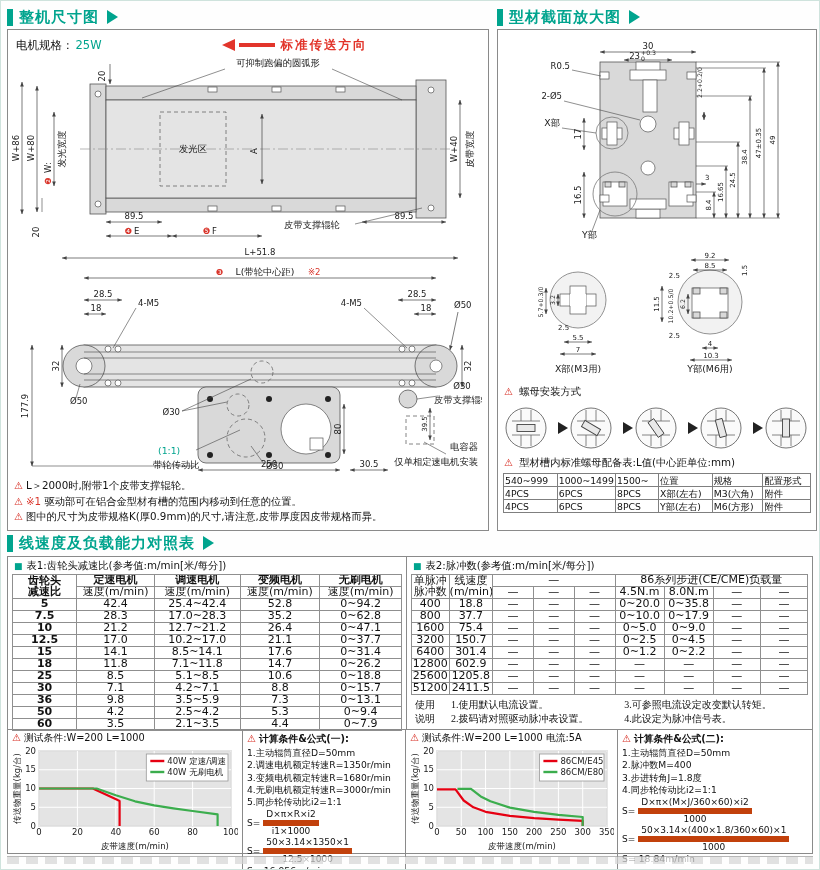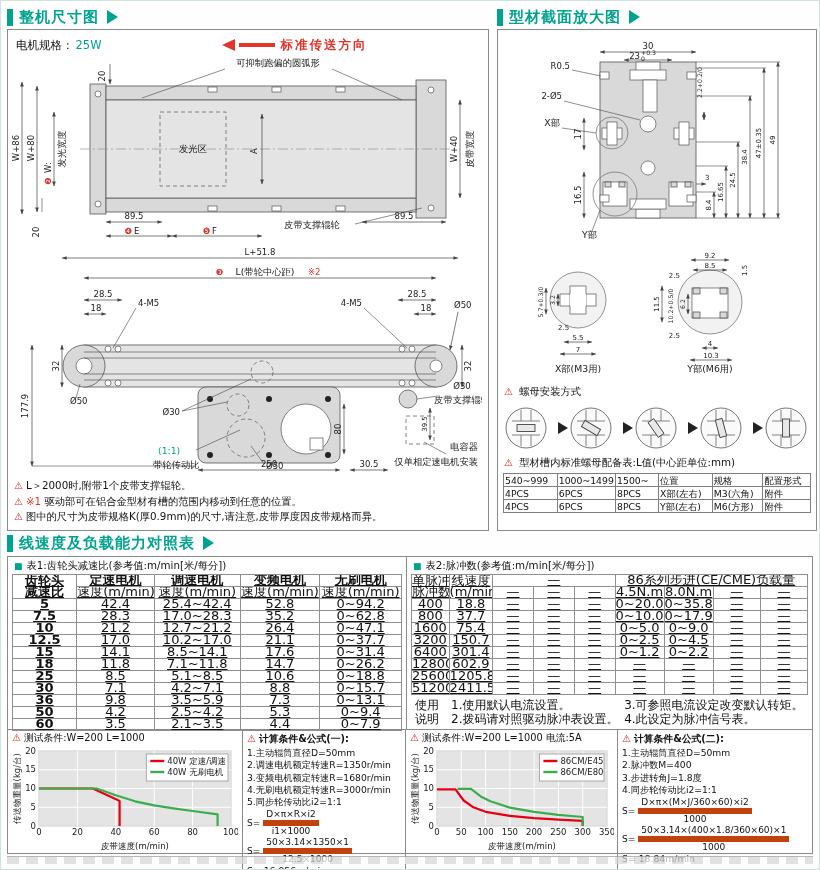--- a/index.html
+++ b/index.html
@@ -46,25 +46,25 @@
   table.grid{border-collapse:collapse;width:calc(100% - 6px);margin:1px 3px;font-size:9.3px;table-layout:fixed;}
   table.grid th,table.grid td{border:1px solid #7f7f7f;text-align:left;padding:0 1px;height:12px;line-height:11px;overflow:hidden;white-space:nowrap;}
   table.grid th{font-weight:bold;}
   
   .bottom-box{height:298px;margin-top:1px;display:flex;flex-direction:column;background:#fff;}
   .tables-row{display:flex;height:172px;border-bottom:1px solid #8a8a8a;}
   .t1{width:399px;flex:none;border-right:1px solid #8a8a8a;box-sizing:border-box;}
   .t2{flex:1;}
   .tbl-title{display:flex;align-items:center;gap:4px;font-size:10.3px;height:16px;padding:1px 6px 0;}
   .sq{color:#00a48e;font-size:9px;}
-  table.dt{border-collapse:collapse;width:calc(100% - 8px);margin:0 4px;font-size:13px;table-layout:fixed;text-decoration:underline;}
+  table.dt{border-collapse:collapse;width:calc(100% - 8px);margin:0 4px;font-size:11px;table-layout:fixed;}
   table.dt th,table.dt td{border:1px solid #8f8f8f;text-align:center;padding:0;height:11px;line-height:10.5px;overflow:hidden;white-space:nowrap;}
   table.dt th{font-weight:bold;}
   table.dt td.b{font-weight:bold;}
-  .usage{display:grid;grid-template-columns:36px 1fr 1.05fr;font-size:12px;padding:3px 6px 0 8px;line-height:14px;}
+  .usage{display:grid;grid-template-columns:36px 1fr 1.05fr;font-size:10px;padding:3px 6px 0 8px;line-height:14px;font-family:Liberation Serif, serif;}
   .usage div{white-space:nowrap;overflow:hidden;}
   .charts-row{display:flex;flex:1;}
   .cell{box-sizing:border-box;border-right:1px solid #8a8a8a;}
   .cell:last-child{border-right:none;}
   .chart-cell1{width:235px;flex:none;padding:2px 0 0 4px;}
   .calc-cell1{width:163px;flex:none;padding:3px 4px;}
   .chart-cell2{width:212px;flex:none;padding:2px 0 0 4px;}
   .calc-cell2{flex:1;padding:3px 4px;}
   .cond{font-size:9.8px;height:15px;white-space:nowrap;overflow:hidden;}
   .calc-title{font-size:9.8px;font-weight:bold;margin-bottom:1px;white-space:nowrap;}

